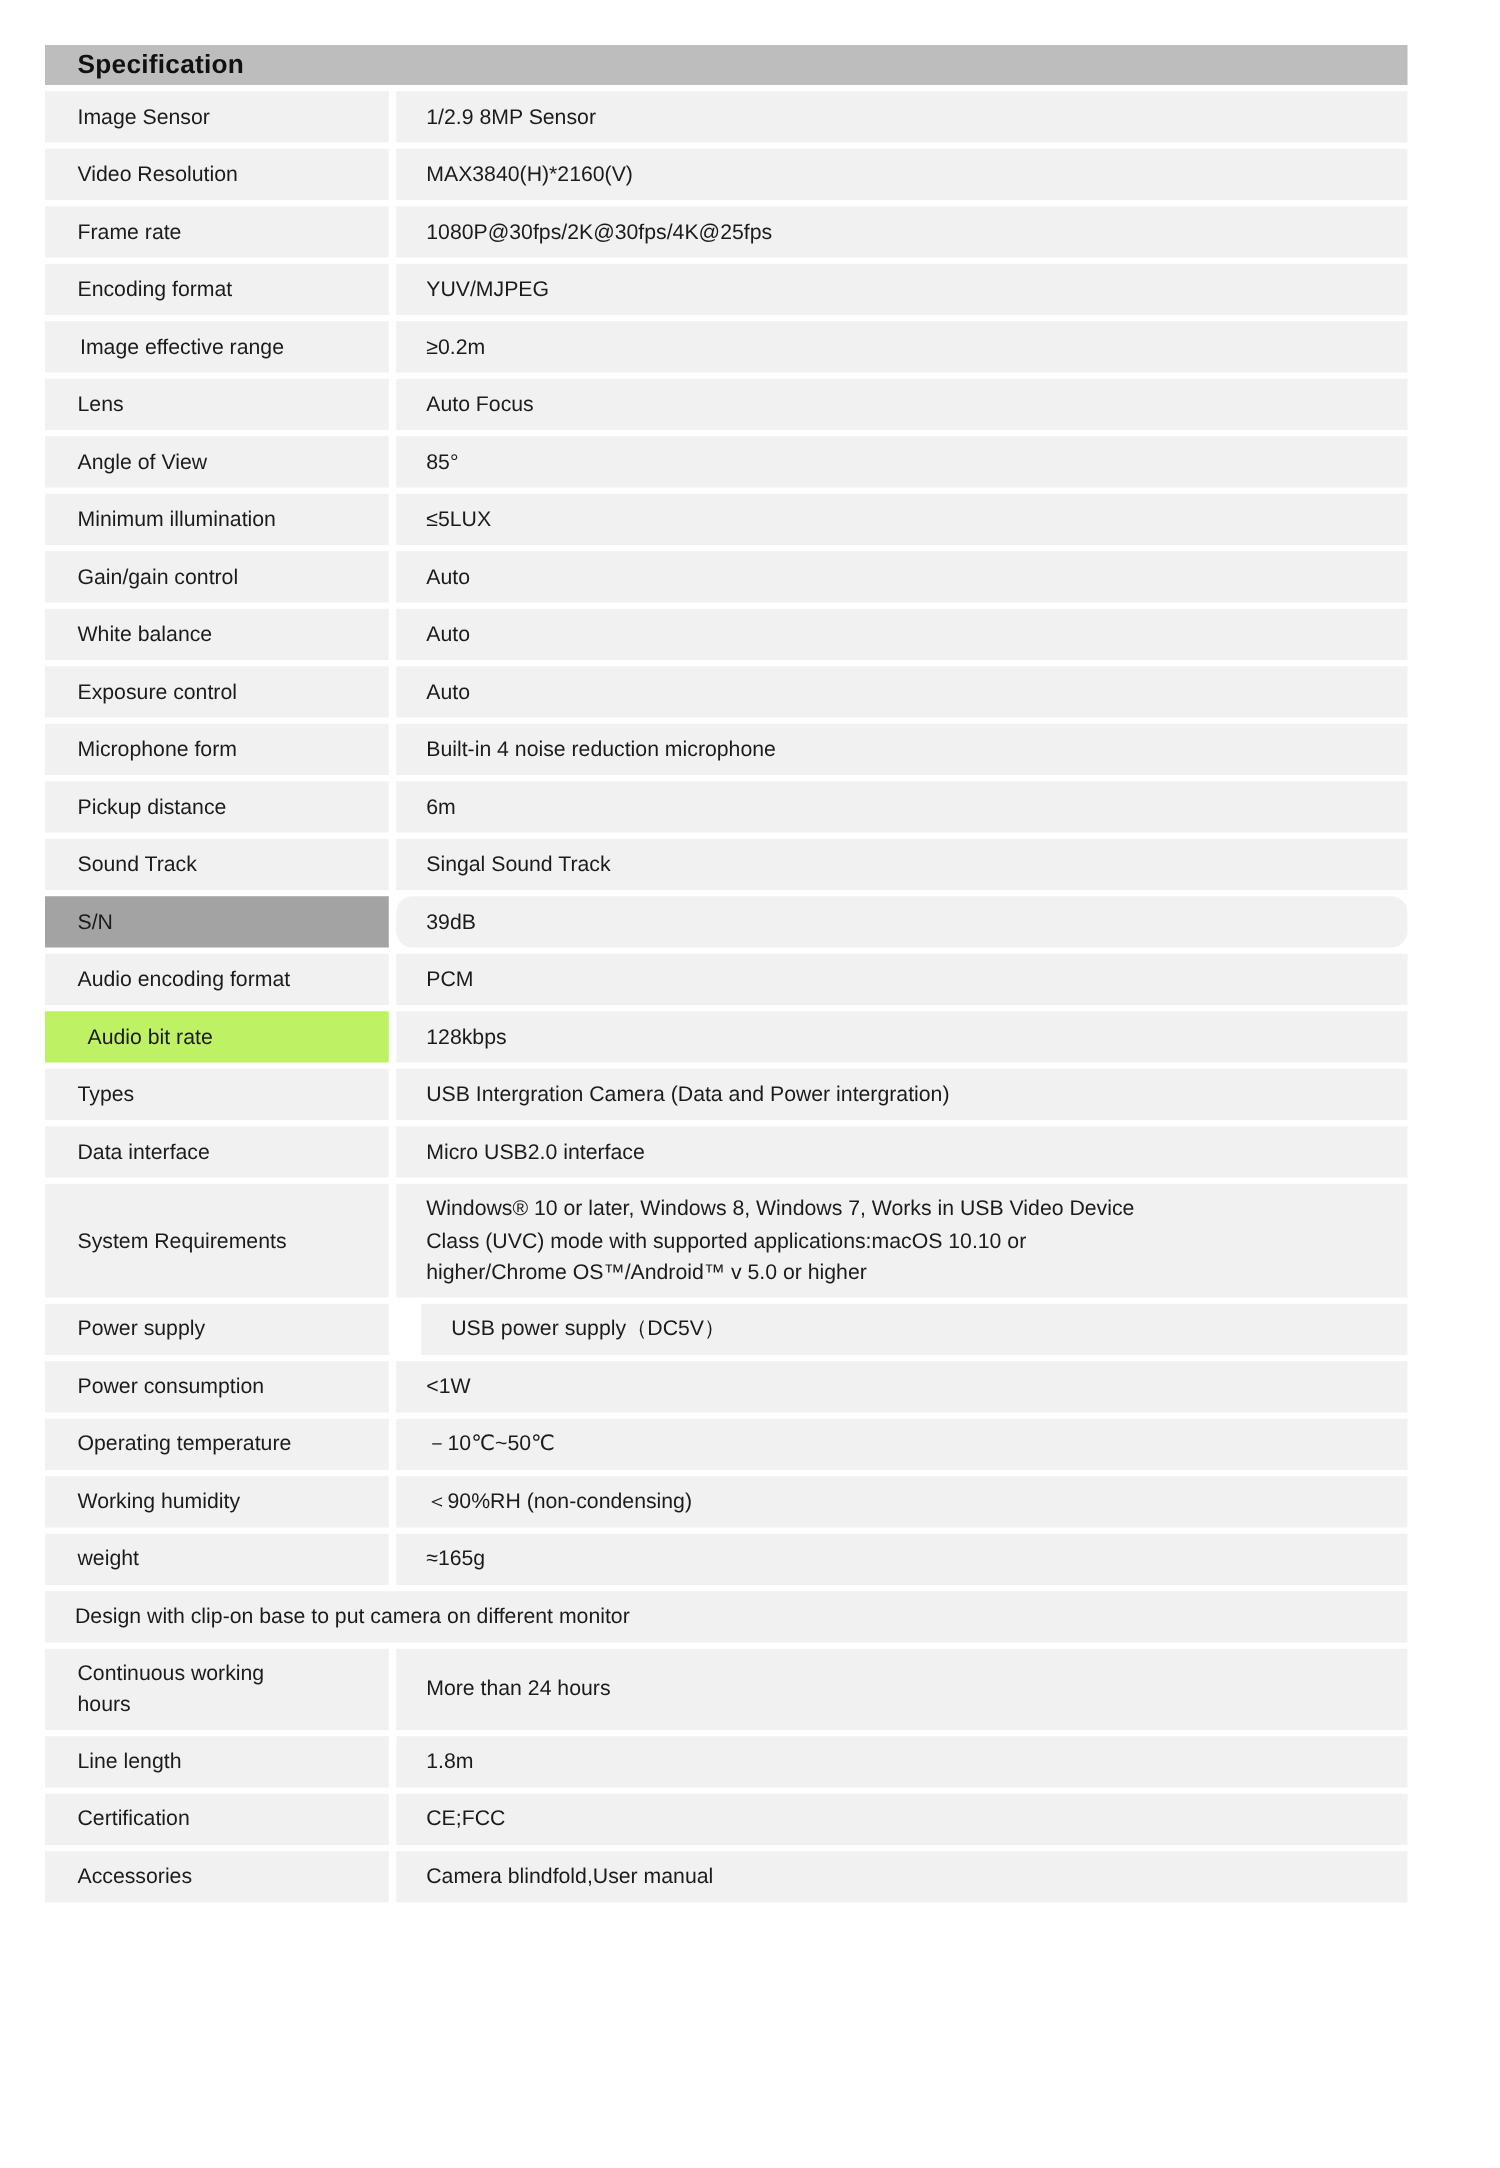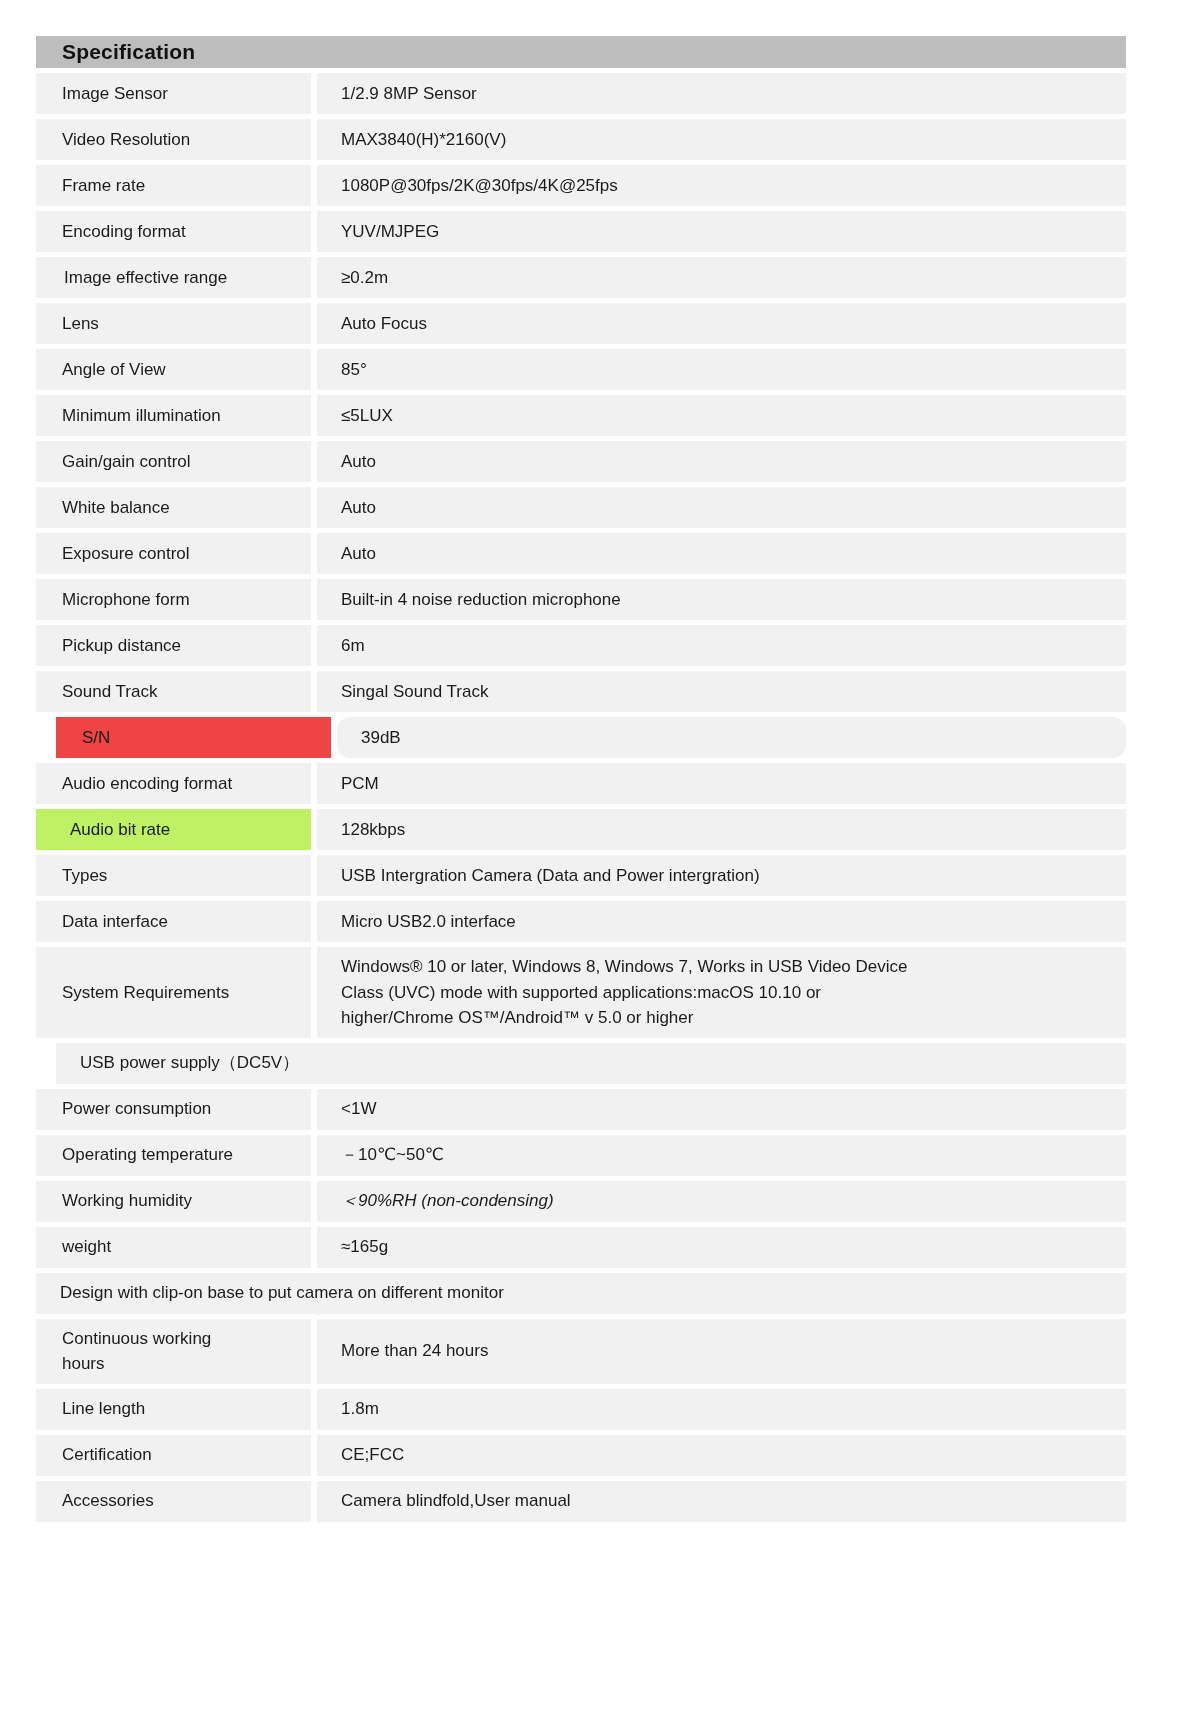--- a/index.html
+++ b/index.html
@@ -131,21 +131,21 @@
     <div class="cell label" style="background: rgb(241, 241, 241);">Pickup distance</div>
     <div class="cell value" style="background: rgb(241, 241, 241);">6m</div>
   </div>
 
   <div class="spec-row">
     <div class="cell label" style="background: rgb(241, 241, 241);">Sound Track</div>
     <div class="cell value" style="background: rgb(241, 241, 241);">Singal Sound Track</div>
   </div>
 
   <div class="spec-row">
-    <div class="cell label" style="background: #ef4444; margin-left: 20px;">S/N</div>
+    <div class="cell label" style="background: #a3a3a3;">S/N</div>
     <div class="cell value" style="background: rgb(241, 241, 241); border-radius: 13px;">39dB</div>
   </div>
 
   <div class="spec-row">
     <div class="cell label" style="background: rgb(241, 241, 241);">Audio encoding format</div>
     <div class="cell value" style="background: rgb(241, 241, 241);">PCM</div>
   </div>
 
   <div class="spec-row">
     <div class="cell label" style="background: #bef264; padding-left: 34px;">Audio bit rate</div>
@@ -163,36 +163,37 @@
   </div>
 
   <div class="spec-row">
     <div class="cell label" style="background: rgb(241, 241, 241);">System Requirements</div>
     <div class="cell value" style="background: rgb(241, 241, 241);">Windows® 10 or later, Windows 8, Windows 7, Works in USB Video Device
 Class (UVC) mode with supported applications:macOS 10.10 or
 higher/Chrome OS™/Android™ v 5.0 or higher</div>
   </div>
 
   <div class="spec-row">
+    <div class="cell label" style="background: rgb(241, 241, 241);">Power supply</div>
     <div class="cell value" style="background: rgb(241, 241, 241); margin-left: 20px;">USB power supply（DC5V）</div>
   </div>
 
   <div class="spec-row">
     <div class="cell label" style="background: rgb(241, 241, 241);">Power consumption</div>
     <div class="cell value" style="background: rgb(241, 241, 241);">&lt;1W</div>
   </div>
 
   <div class="spec-row">
     <div class="cell label" style="background: rgb(241, 241, 241);">Operating temperature</div>
     <div class="cell value" style="background: rgb(241, 241, 241);">－10℃~50℃</div>
   </div>
 
   <div class="spec-row">
     <div class="cell label" style="background: rgb(241, 241, 241);">Working humidity</div>
-    <div class="cell value" style="background: rgb(241, 241, 241); font-style: italic;">＜90%RH (non-condensing)</div>
+    <div class="cell value" style="background: rgb(241, 241, 241);">＜90%RH (non-condensing)</div>
   </div>
 
   <div class="spec-row">
     <div class="cell label" style="background: rgb(241, 241, 241);">weight</div>
     <div class="cell value" style="background: rgb(241, 241, 241);">≈165g</div>
   </div>
 
   <div class="spec-row">
     <div class="cell value" style="background: rgb(241, 241, 241);">Design with clip-on base to put camera on different monitor</div>
   </div>

